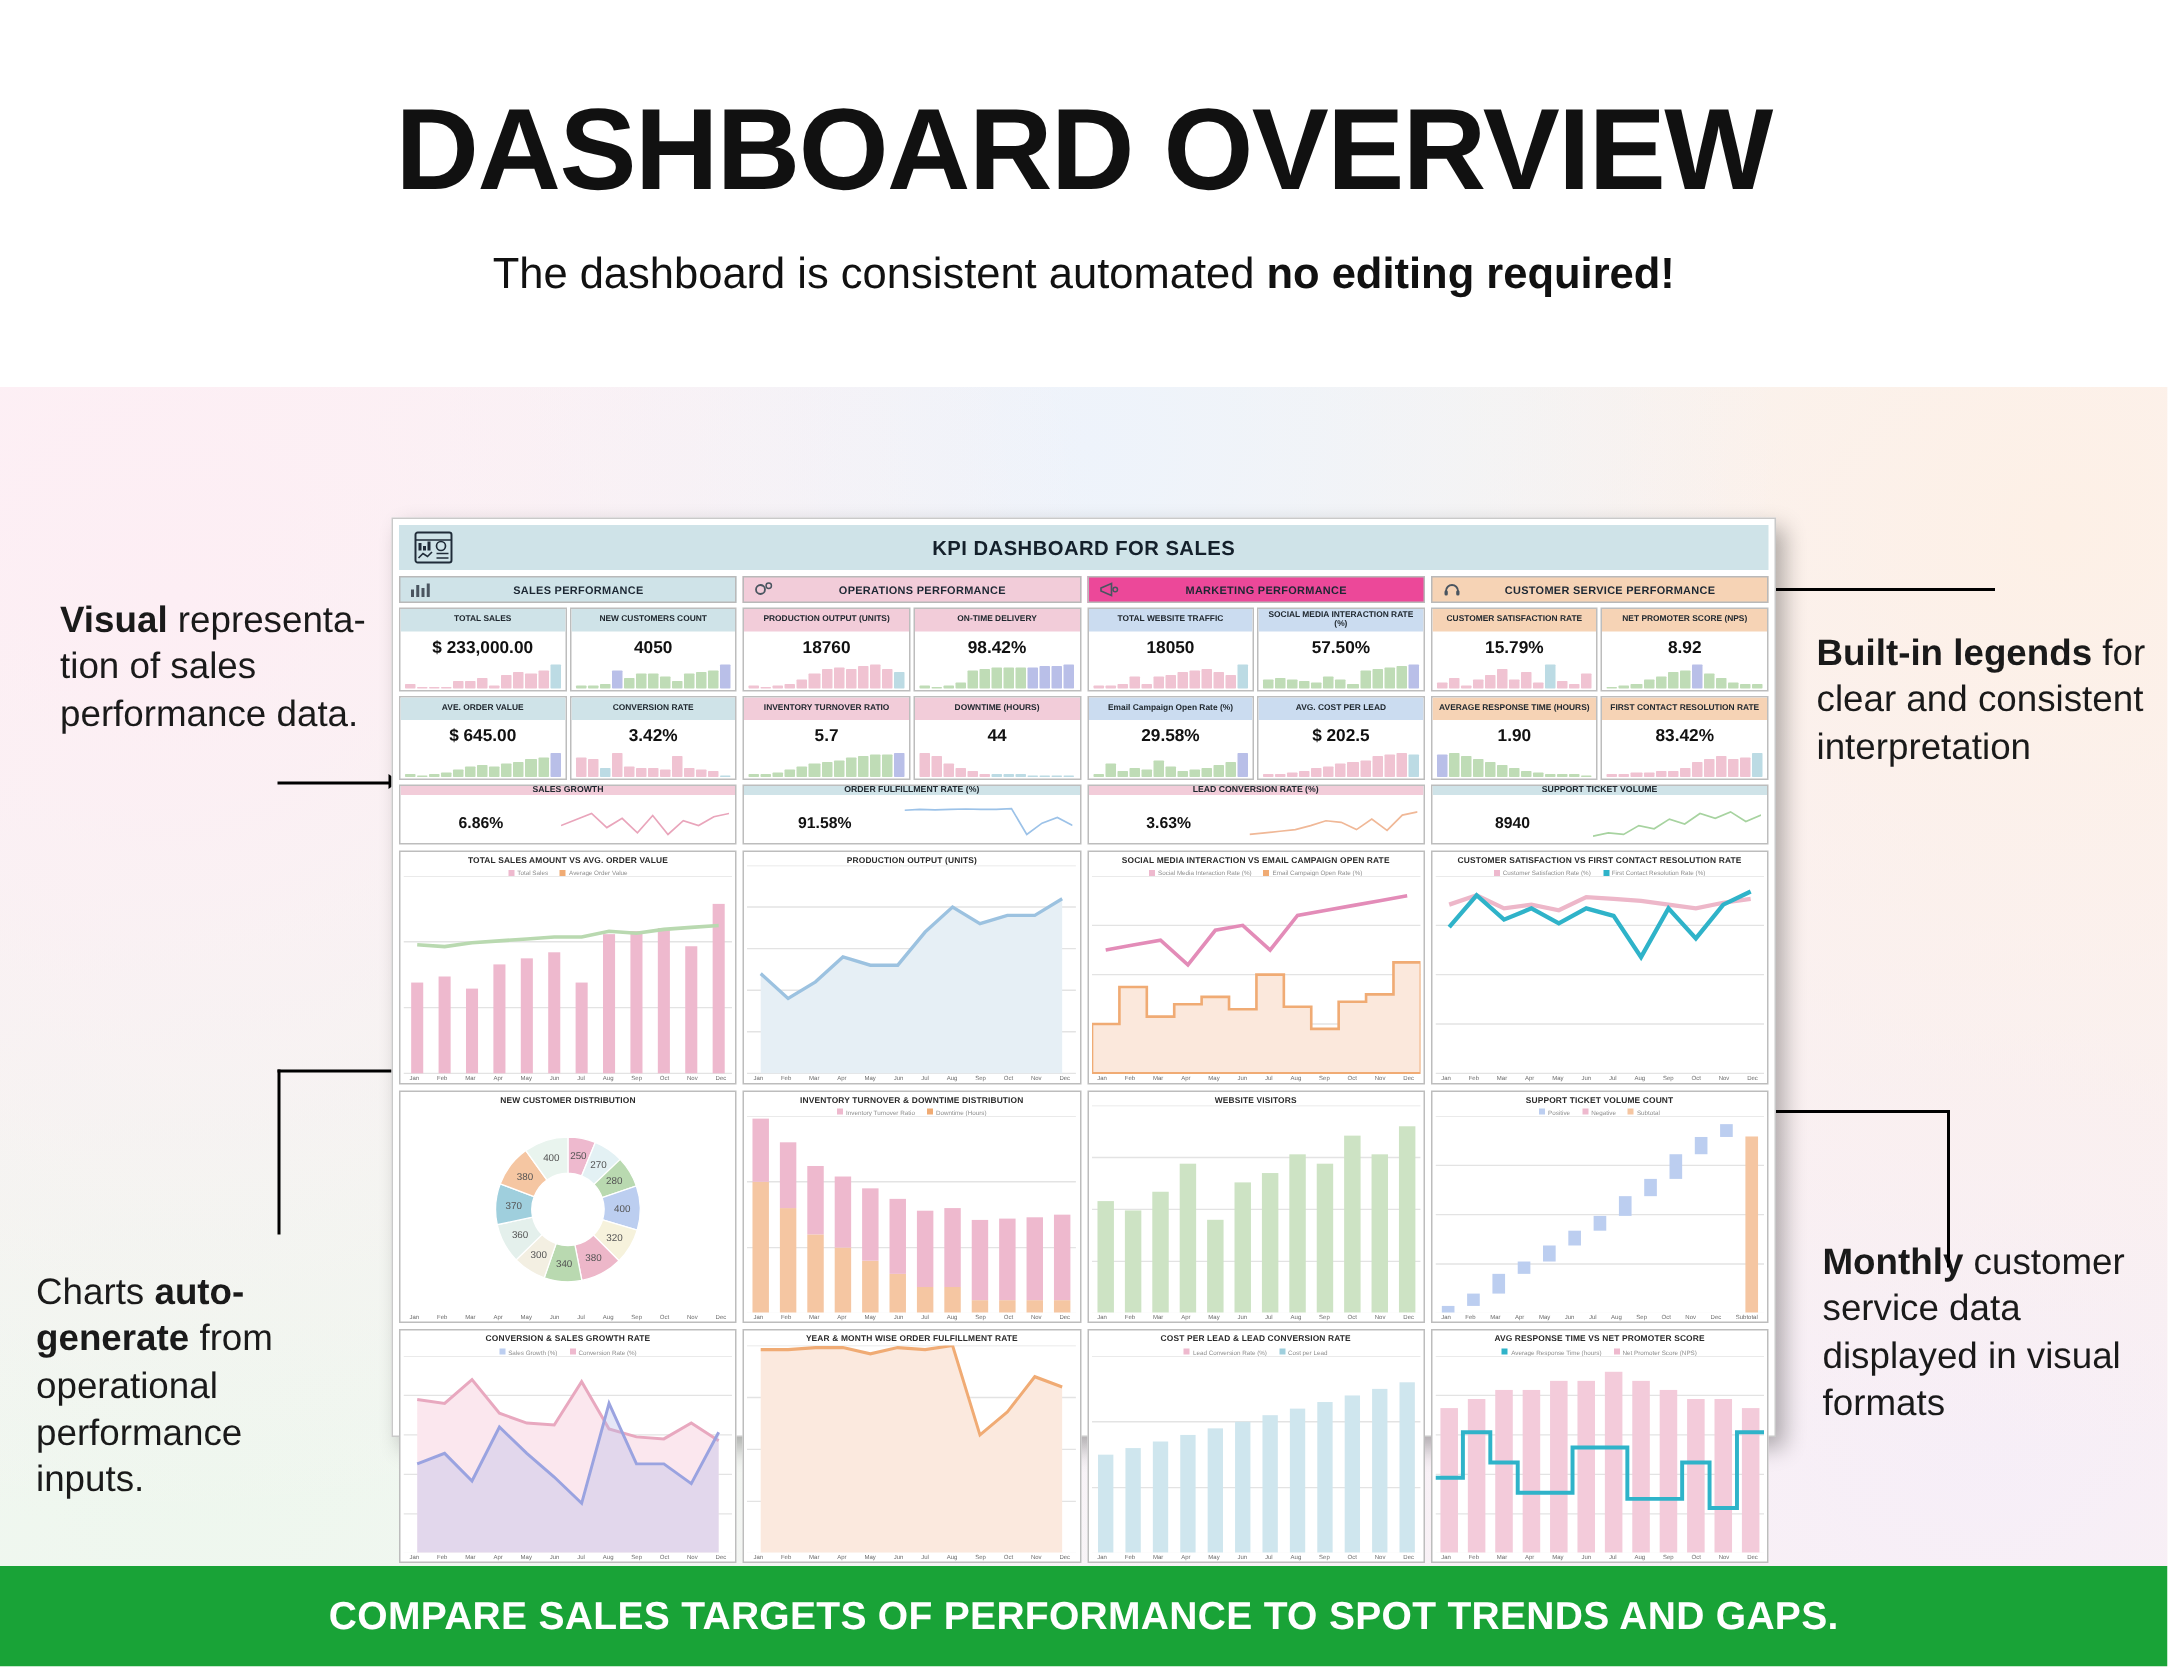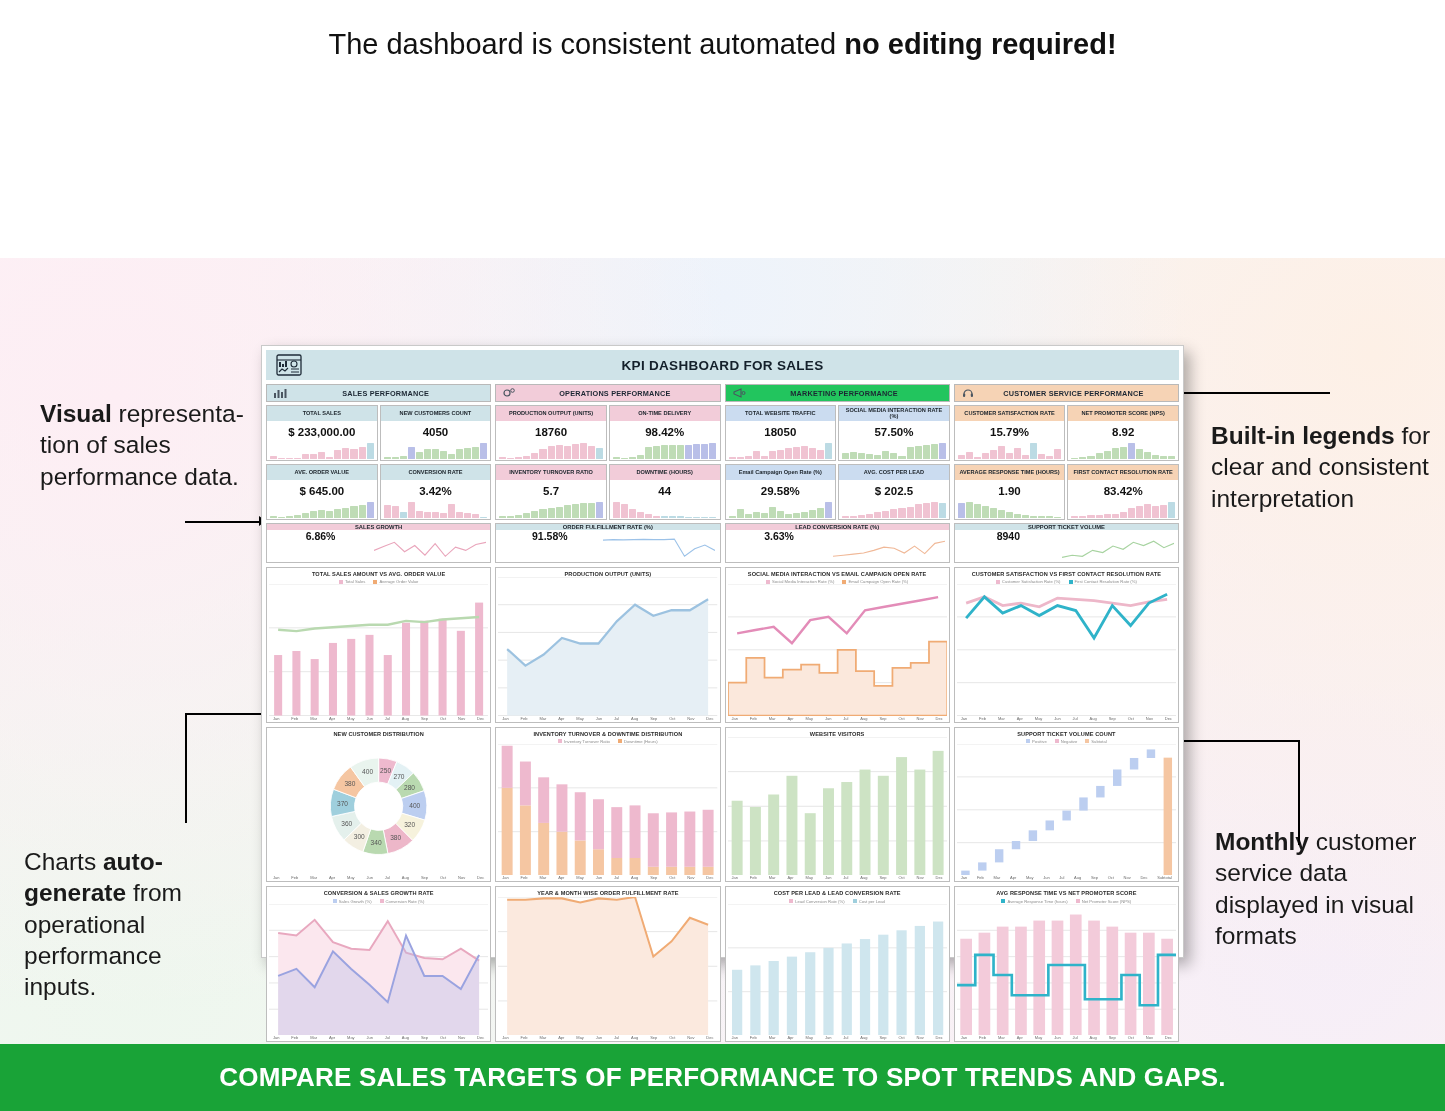--- a/index.html
+++ b/index.html
@@ -76,21 +76,21 @@
   .pillars { display:flex; gap:4px; margin-top:4px; flex:none; }
   .pillar-head {
     flex:1; height:18px; display:flex; align-items:center; padding:0 6px;
     border:1px solid #b9b9b9; font-size:7.3px; font-weight:800; letter-spacing:.2px;
     color:#1c2733; position:relative;
   }
   .pillar-head .ph-ic { width:14px; height:12px; flex:none; }
   .pillar-head .ph-tx { flex:1; text-align:center; }
   .ph-sales { background:#cfe3e8; }
   .ph-ops   { background:#f2ccd9; }
-  .ph-mkt   { background:#22c55e; }
+  .ph-mkt   { background:#ec4899; }
   .ph-cs    { background:#f6d3b5; }
 
   
   .kpi-row { display:flex; gap:4px; margin-top:3px; flex:none; }
   .kpi-group { flex:1; display:flex; gap:2px; }
   .kpi-card {
     flex:1; border:1px solid #bdbdbd; background:#fff;
     display:flex; flex-direction:column; height:56px; overflow:hidden;
   }
   .kpi-label {
@@ -113,21 +113,21 @@
   
   .strip-row { display:flex; gap:4px; margin-top:3px; flex:none; }
   .strip {
     flex:1; border:1px solid #bdbdbd; background:#fff; height:40px;
     display:flex; flex-direction:column; overflow:hidden;
   }
   .strip-label {
     height:14px; display:flex; align-items:center; justify-content:center;
     font-size:5.8px; font-weight:700; color:#20282f;
   }
-  .strip-body { flex:1; display:flex; }
+  .strip-body { flex:1; display:flex; align-items:center; }
   .strip-val { width:48%; text-align:center; font-size:10.5px; font-weight:800; color:#111; }
   .strip-spark { flex:1; height:100%; padding:2px 4px 2px 0; }
 
   
   .chart-grid {
     margin-top:4px; flex:1; display:grid; grid-template-columns:repeat(4,1fr);
     grid-template-rows:repeat(3,1fr); gap:4px;
   }
   .chart-card {
     border:1px solid #bdbdbd; background:#fff; position:relative; overflow:hidden;
@@ -147,20 +147,21 @@
   .chart-area svg { width:100%; height:100%; display:block; }
   .xlabels {
     display:flex; font-size:4px; color:#6b6b6b; padding:0 4px;
     justify-content:space-between;
   }
 </style>
 </head>
 <body>
 
 <div class="top-band">
+  <div class="main-title">DASHBOARD OVERVIEW</div>
   <div class="sub-title">
     <span>The dashboard is consistent automated </span><b>no editing required!</b>
   </div>
 </div>
 
 <div class="stage"></div>
 
 <div class="note note-tl">
   <b>Visual</b><span> representa-tion of sales performance data.</span>
 </div>

